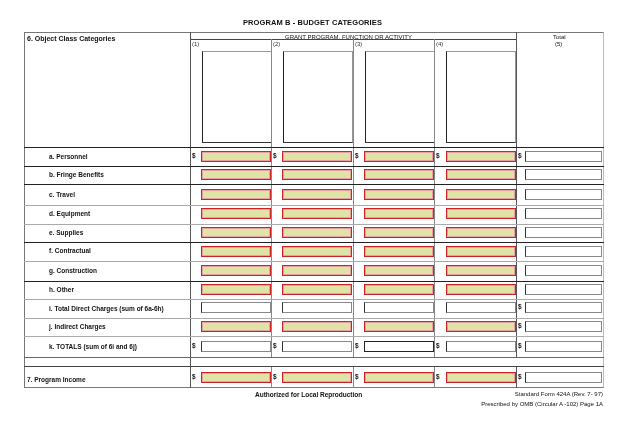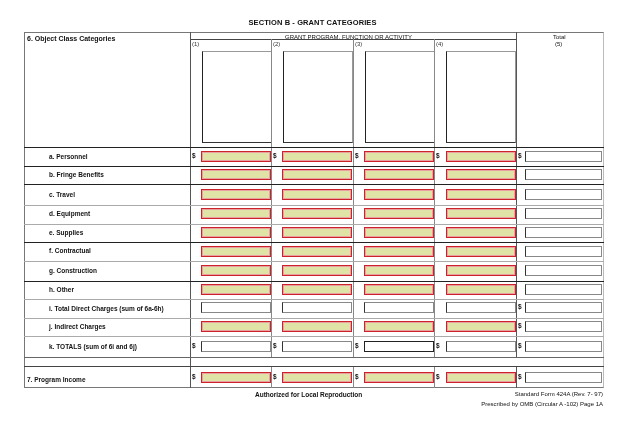--- a/index.html
+++ b/index.html
@@ -21,21 +21,21 @@
   .field.req { background:#dfe3a6; border:1.5px solid #cc2229; box-shadow: inset 0 0 0 1px #e8a0a0; }
   .field.opt { background:#fff; border:1px solid #888; border-left:1.5px solid #333; }
   .dollar { position:absolute; font-size:6.5px; font-weight:bold; }
   .footer-center { position:absolute; top:391px; left:255px; font-size:6.5px; font-weight:bold; }
   .footer-right1 { position:absolute; top:391px; right:22px; font-size:6px; }
   .footer-right2 { position:absolute; top:401px; right:22px; font-size:6px; }
 </style>
 </head>
 <body>
 
-<div class="title">SECTION B - GRANT CATEGORIES</div>
+<div class="title">PROGRAM B - BUDGET CATEGORIES</div>
 
 <div class="frame"></div>
 
 <div class="txt" style="left:27px;top:35px;font-weight:bold;font-size:7px;">6. Object Class Categories</div>
 <div class="txt" style="left:285px;top:34px;font-size:6px;">GRANT PROGRAM, FUNCTION OR ACTIVITY</div>
 <div class="txt" style="left:553px;top:34px;font-size:6px;">Total</div>
 <div class="txt" style="left:555px;top:41px;font-size:6px;">(5)</div>
 
 <div class="colnum" style="left:192px;top:41px;">(1)</div>
 <div class="colnum" style="left:273px;top:41px;">(2)</div>

